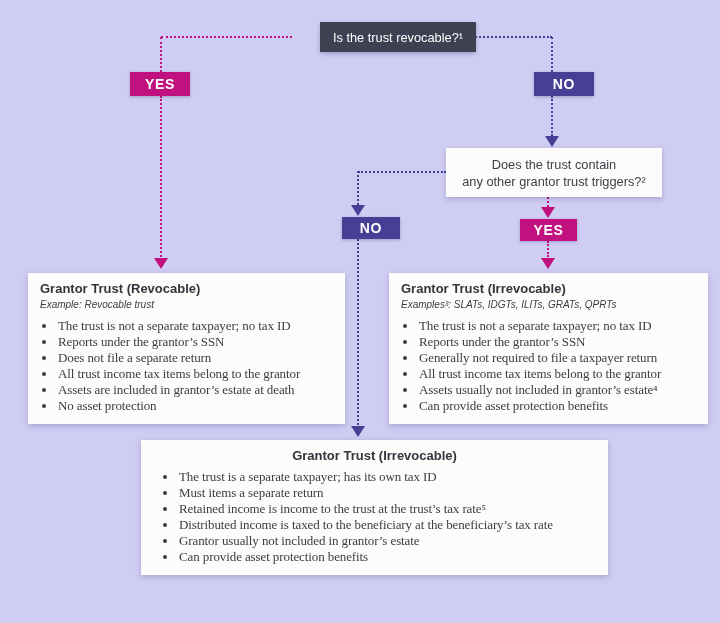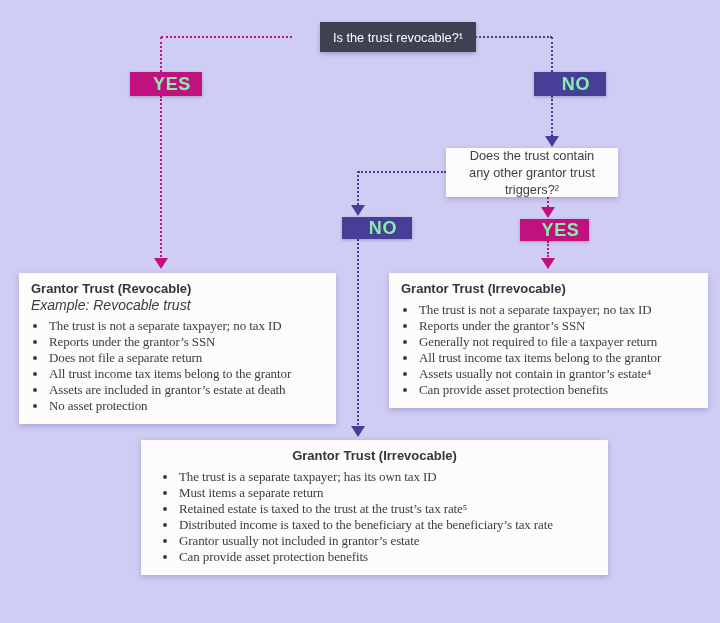--- a/index.html
+++ b/index.html
@@ -15,31 +15,30 @@
   }
 
   
   .root-node{
     position:absolute;left:292px;top:22px;width:156px;height:30px;
     background:var(--charcoal,#3e4152);color:#fff;
     display:flex;align-items:center;justify-content:center;
     font-size:12.8px;box-shadow:0 2px 4px rgba(50,40,110,.28);margin-left:28px;
   }
   .q2-node{
-    position:absolute;left:446px;top:148px;width:172px;height:49px;
+    position:absolute;left:446px;top:148px;width:216px;height:49px;
     background:var(--box_background,#fdfcfb);color:#3f404b;
     display:flex;flex-direction:column;align-items:center;justify-content:center;
     font-size:12.8px;line-height:17px;text-align:center;
     box-shadow:0 2px 5px rgba(50,40,110,.25);
   }
   .tag{
-    position:absolute;color:#86efac;font-weight:bold;font-size:18px;
+    position:absolute;color:#ffffff;font-weight:bold;font-size:14px;
     letter-spacing:.7px;display:flex;align-items:center;justify-content:center;
     box-shadow:0 1px 3px rgba(50,40,110,.3);
-    padding-left:12px;
   }
   .tag.pink{background:var(--magenta,#c0117e);}
   .tag.purple{background:var(--purple,#473e96);margin-left:12px;}
   #tag-yes-left{left:130px;top:72px;width:60px;height:24px;}
   #tag-no-right{left:522px;top:72px;width:60px;height:24px;}
   #tag-no-mid{left:330px;top:217px;width:58px;height:22px;}
   #tag-yes-mid{left:520px;top:219px;width:57px;height:22px;}
 
   
   .hline{position:absolute;height:0;}
@@ -73,25 +72,25 @@
   #arr-irrev-grantor{left:541px;top:258px;}
   #arr-irrev-nongrantor{left:351px;top:426px;}
 
   
   .obox{
     position:absolute;background:var(--box_background,#fdfcfb);
     box-sizing:border-box;padding:8px 12px 10px;
     box-shadow:0 2px 6px rgba(50,40,110,.25);
     color:#3b3c46;
   }
-  #box-revocable{left:19px;top:273px;width:317px;}
+  #box-revocable{left:28px;top:273px;width:317px;}
   #box-irrev-grantor{left:389px;top:273px;width:319px;}
   #box-irrev-nongrantor{left:141px;top:440px;width:467px;}
   .obox h3{margin:0;font-size:13px;line-height:16px;color:#33343e;font-weight:bold;}
-  .obox .example{margin:0 0 4px;font-style:italic;font-size:14px;line-height:16px;color:#3b3c46;}
+  .obox .example{margin:0 0 4px;font-style:italic;font-size:10px;line-height:16px;color:#3b3c46;}
   .obox ul{margin:5px 0 0;padding-left:17px;font-size:13px;line-height:16px;letter-spacing:-0.1px;font-family:Liberation Serif, serif;}
   .obox ul li{padding-left:1px;}
   .obox.centered h3,.obox.centered .example{text-align:center;}
   .obox.centered ul{padding-left:25px;}
 </style>
 </head>
 <body>
 
 <div class="canvas">
 
@@ -145,35 +144,36 @@
         <li>Reports under the grantor’s SSN</li>
         <li>Does not file a separate return</li>
         <li>All trust income tax items belong to the grantor</li>
         <li>Assets are included in grantor’s estate at death</li>
         <li>No asset protection</li>
       </ul>
   </div>
 
   <div class="obox" id="box-irrev-grantor">
     <h3>Grantor Trust (Irrevocable)</h3>
+    <p class="example">Examples³: SLATs, IDGTs, ILITs, GRATs, QPRTs</p>
     <ul>
         <li>The trust is not a separate taxpayer; no tax ID</li>
         <li>Reports under the grantor’s SSN</li>
         <li>Generally not required to file a taxpayer return</li>
         <li>All trust income tax items belong to the grantor</li>
-        <li>Assets usually not contain in grantor’s estate⁴</li>
+        <li>Assets usually not included in grantor’s estate⁴</li>
         <li>Can provide asset protection benefits</li>
       </ul>
   </div>
 
   <div class="obox centered" id="box-irrev-nongrantor">
     <h3>Grantor Trust (Irrevocable)</h3>
     <ul>
         <li>The trust is a separate taxpayer; has its own tax ID</li>
         <li>Must items a separate return</li>
-        <li>Retained estate is taxed to the trust at the trust’s tax rate⁵</li>
+        <li>Retained income is income to the trust at the trust’s tax rate⁵</li>
         <li>Distributed income is taxed to the beneficiary at the beneficiary’s tax rate</li>
         <li>Grantor usually not included in grantor’s estate</li>
         <li>Can provide asset protection benefits</li>
       </ul>
   </div>
 
 </div>
 
 </body></html>

